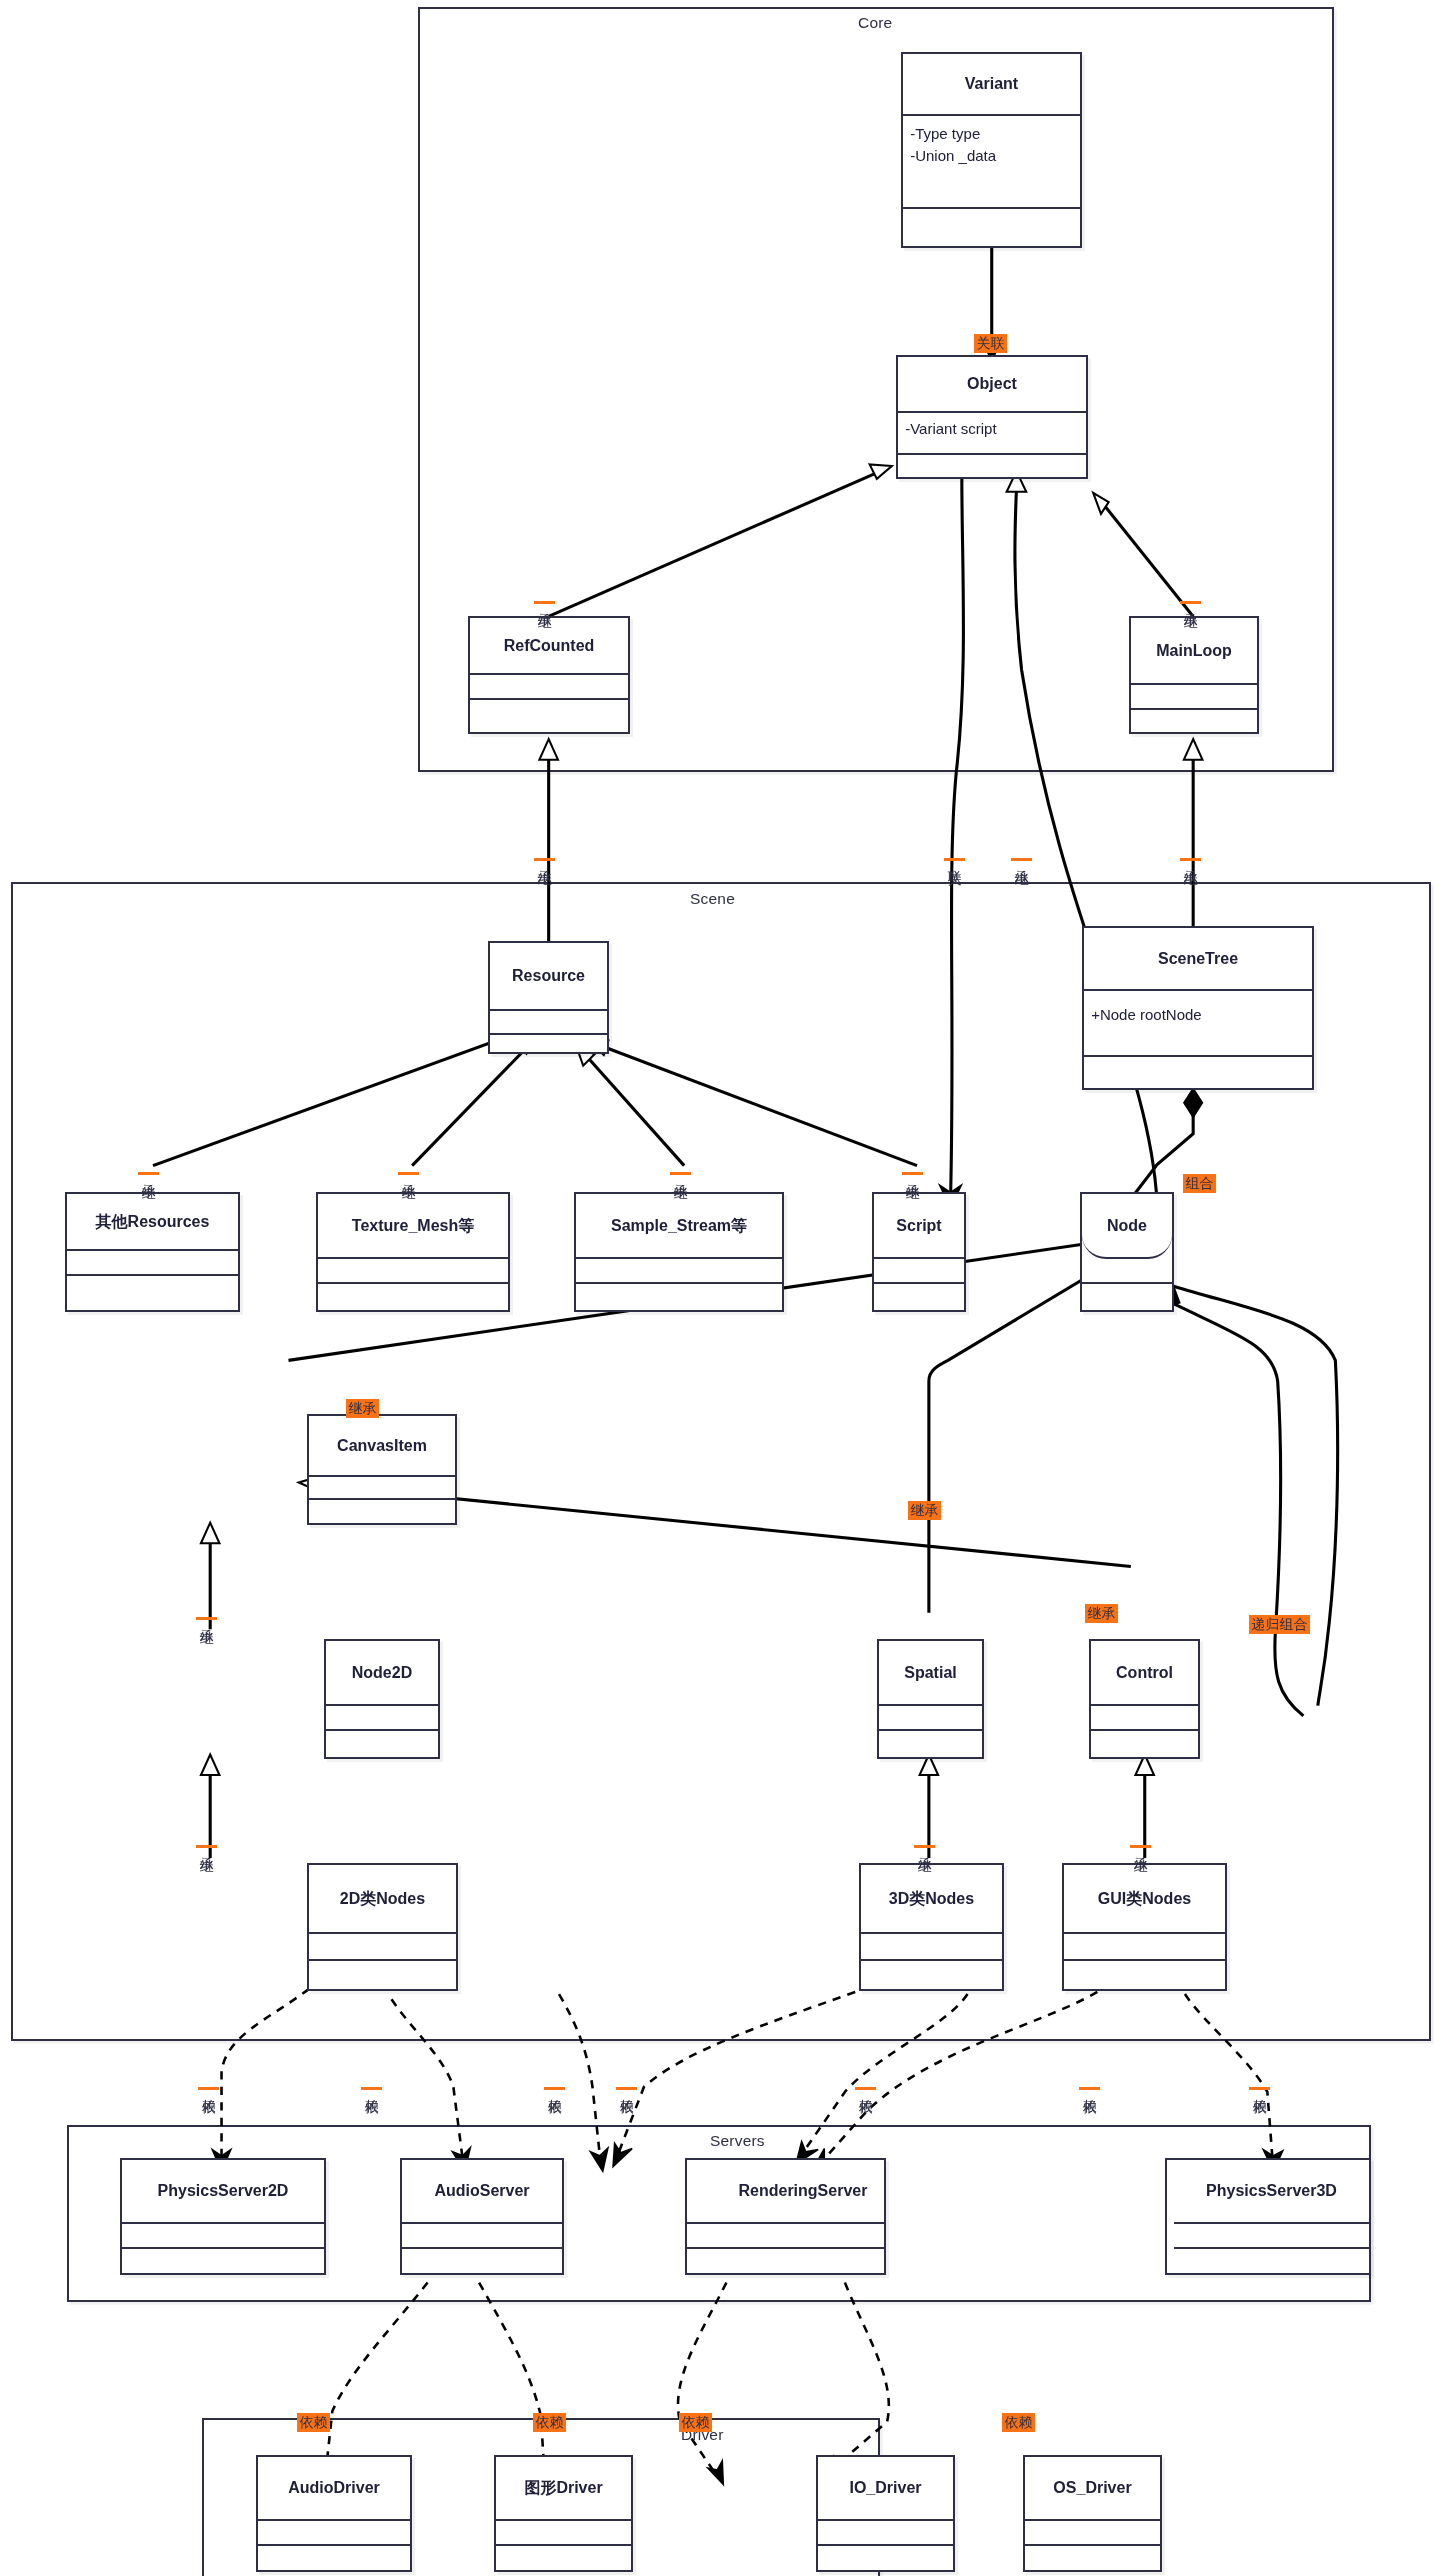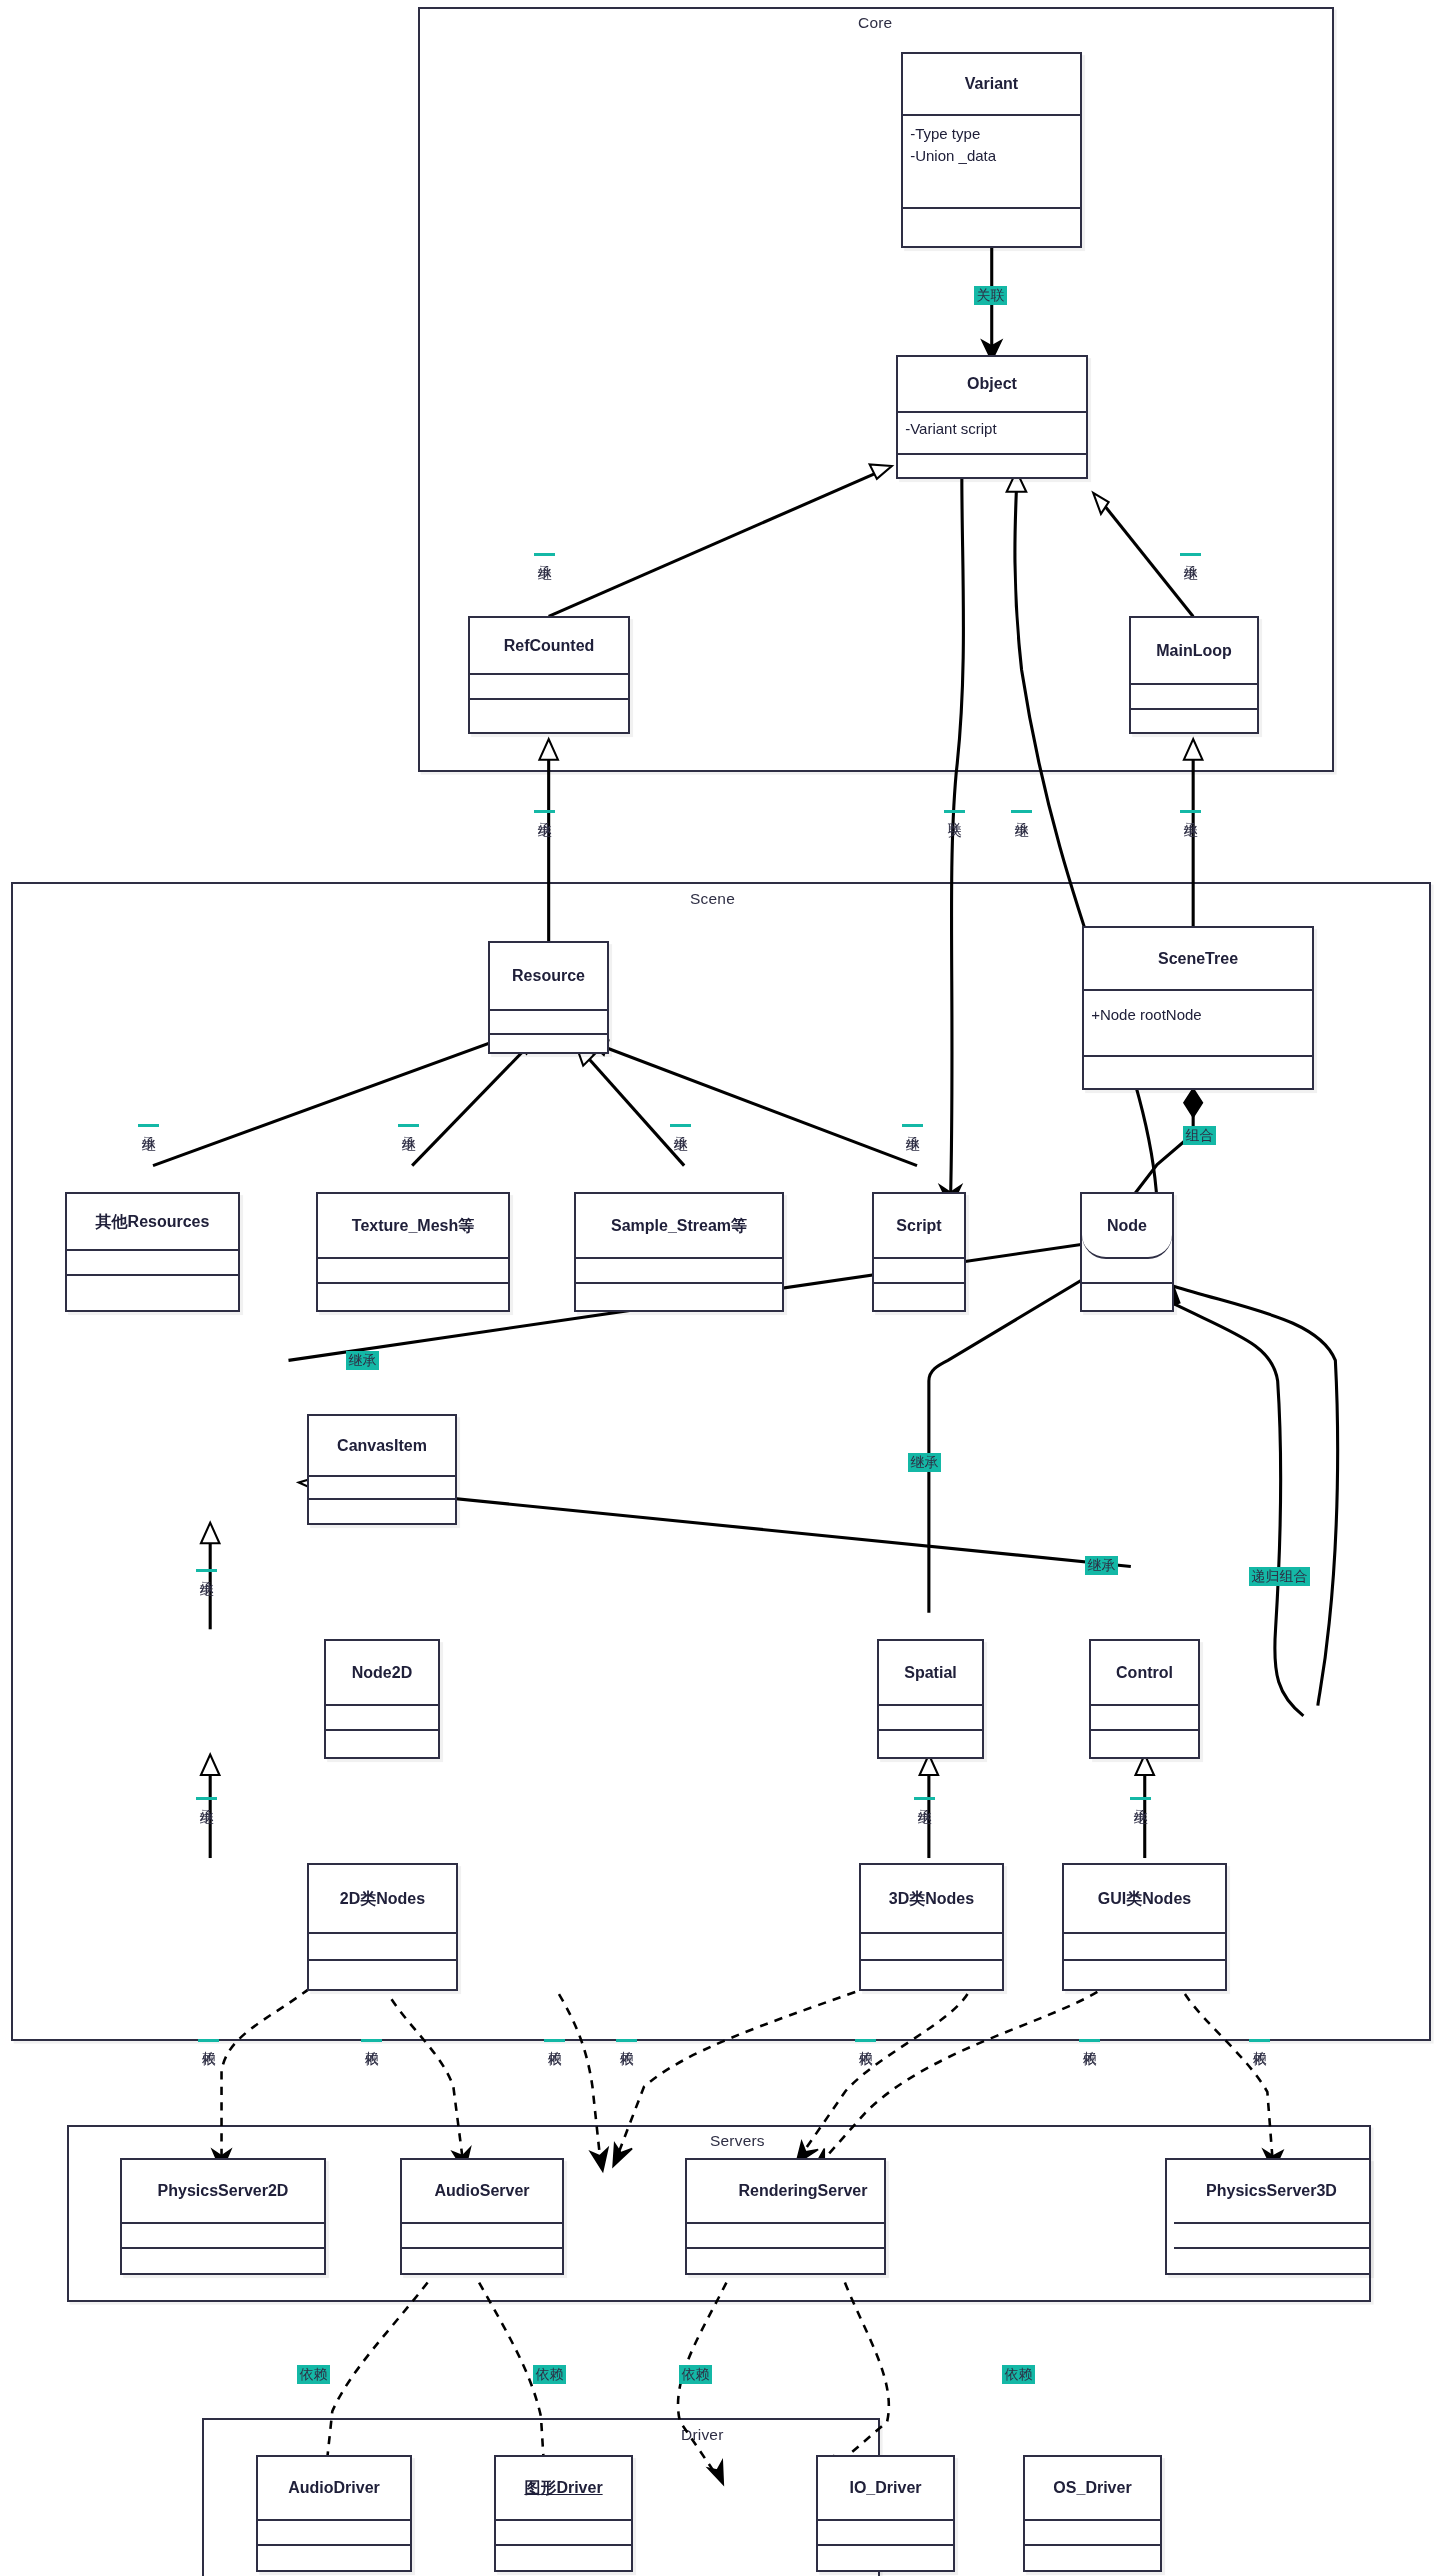--- a/index.html
+++ b/index.html
@@ -64,27 +64,28 @@
     padding: 7.2px 7.2px 3.1px 7.2px;
     line-height: 1.45;
   }
   .cls .ops {
     box-sizing: border-box;
     flex: 1 1 auto;
   }
   
   .edge-label {
     position: absolute;
-    background: #14b8a6;
+    background: #f97316;
     color: #2e2e44;
     font-size: 14px;
     line-height: 1.12;
     padding: 1.5px 2.6px;
     white-space: nowrap;
     font-family: "Liberation Sans", "DejaVu Sans", sans-serif;
+    margin-top: 48px;
   }
   .edge-label.vertical {
     writing-mode: vertical-rl;
     text-orientation: upright;
     letter-spacing: -1.5px;
   }
   svg.wires {
     position: absolute;
     left: 0;
     top: 0;
@@ -362,21 +363,21 @@
     <div class="ops"></div>
   </div>
 
   <div class="cls" style="left:256px; top:2455px; width:156px; height:117px;">
     <div class="name" style="height:64px;">AudioDriver</div>
     <div class="attrs" style="height:25px;"><span></span></div>
     <div class="ops"></div>
   </div>
 
   <div class="cls" style="left:494px; top:2455px; width:139px; height:117px;">
-    <div class="name" style="height:64px;text-decoration:underline;">图形Driver</div>
+    <div class="name" style="height:64px;">图形Driver</div>
     <div class="attrs" style="height:25px;"><span></span></div>
     <div class="ops"></div>
   </div>
 
   <div class="cls" style="left:816px; top:2455px; width:139px; height:117px;">
     <div class="name" style="height:64px;">IO_Driver</div>
     <div class="attrs" style="height:25px;"><span></span></div>
     <div class="ops"></div>
   </div>
 

